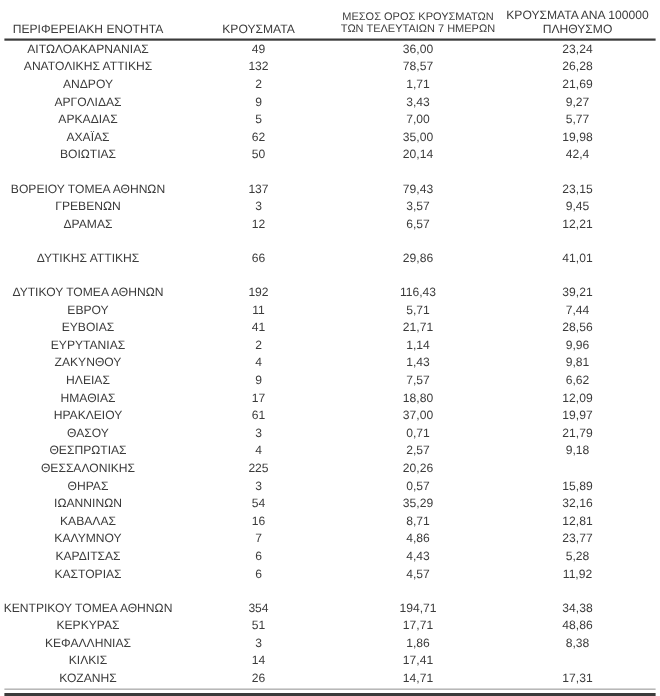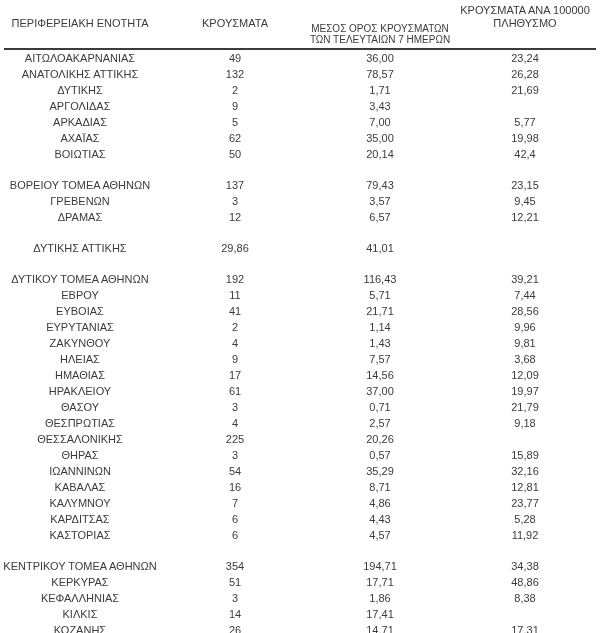--- a/index.html
+++ b/index.html
@@ -29,21 +29,21 @@
     min-height: 31px;
   }
   .hcell {
     display: flex;
     flex-direction: column;
     justify-content: flex-end;
     align-items: center;
     text-align: center;
     font-size: 11px;
     line-height: 12.5px;
-    padding-bottom: 19px;
+    padding-bottom: 2px;
     white-space: nowrap;
   }
   .hcell.small {
     font-size: 10px;
     line-height: 10.5px;
     padding-bottom: 3px;
   }
   .rule-dark {
     height: 0;
     border-top: 2px solid #3b3b3b;
@@ -108,29 +108,30 @@
         <div class="cell">36,00</div>
         <div class="cell">23,24</div>
       </div>
       <div class="grid row">
         <div class="cell">ΑΝΑΤΟΛΙΚΗΣ ΑΤΤΙΚΗΣ</div>
         <div class="cell">132</div>
         <div class="cell">78,57</div>
         <div class="cell">26,28</div>
       </div>
       <div class="grid row">
-        <div class="cell">ΔΥΤΙΚΗΣ</div>
+        <div class="cell">ΑΝΔΡΟΥ</div>
         <div class="cell">2</div>
         <div class="cell">1,71</div>
         <div class="cell">21,69</div>
       </div>
       <div class="grid row">
         <div class="cell">ΑΡΓΟΛΙΔΑΣ</div>
         <div class="cell">9</div>
         <div class="cell">3,43</div>
+        <div class="cell">9,27</div>
       </div>
       <div class="grid row">
         <div class="cell">ΑΡΚΑΔΙΑΣ</div>
         <div class="cell">5</div>
         <div class="cell">7,00</div>
         <div class="cell">5,77</div>
       </div>
       <div class="grid row">
         <div class="cell">ΑΧΑΪΑΣ</div>
         <div class="cell">62</div>
@@ -158,20 +159,21 @@
       </div>
       <div class="grid row">
         <div class="cell">ΔΡΑΜΑΣ</div>
         <div class="cell">12</div>
         <div class="cell">6,57</div>
         <div class="cell">12,21</div>
       </div>
       <div class="gap"></div>
       <div class="grid row">
         <div class="cell">ΔΥΤΙΚΗΣ ΑΤΤΙΚΗΣ</div>
+        <div class="cell">66</div>
         <div class="cell">29,86</div>
         <div class="cell">41,01</div>
       </div>
       <div class="gap"></div>
       <div class="grid row">
         <div class="cell">ΔΥΤΙΚΟΥ ΤΟΜΕΑ ΑΘΗΝΩΝ</div>
         <div class="cell">192</div>
         <div class="cell">116,43</div>
         <div class="cell">39,21</div>
       </div>
@@ -196,26 +198,26 @@
       <div class="grid row">
         <div class="cell">ΖΑΚΥΝΘΟΥ</div>
         <div class="cell">4</div>
         <div class="cell">1,43</div>
         <div class="cell">9,81</div>
       </div>
       <div class="grid row">
         <div class="cell">ΗΛΕΙΑΣ</div>
         <div class="cell">9</div>
         <div class="cell">7,57</div>
-        <div class="cell">3,68</div>
+        <div class="cell">6,62</div>
       </div>
       <div class="grid row">
         <div class="cell">ΗΜΑΘΙΑΣ</div>
         <div class="cell">17</div>
-        <div class="cell">14,56</div>
+        <div class="cell">18,80</div>
         <div class="cell">12,09</div>
       </div>
       <div class="grid row">
         <div class="cell">ΗΡΑΚΛΕΙΟΥ</div>
         <div class="cell">61</div>
         <div class="cell">37,00</div>
         <div class="cell">19,97</div>
       </div>
       <div class="grid row">
         <div class="cell">ΘΑΣΟΥ</div>

